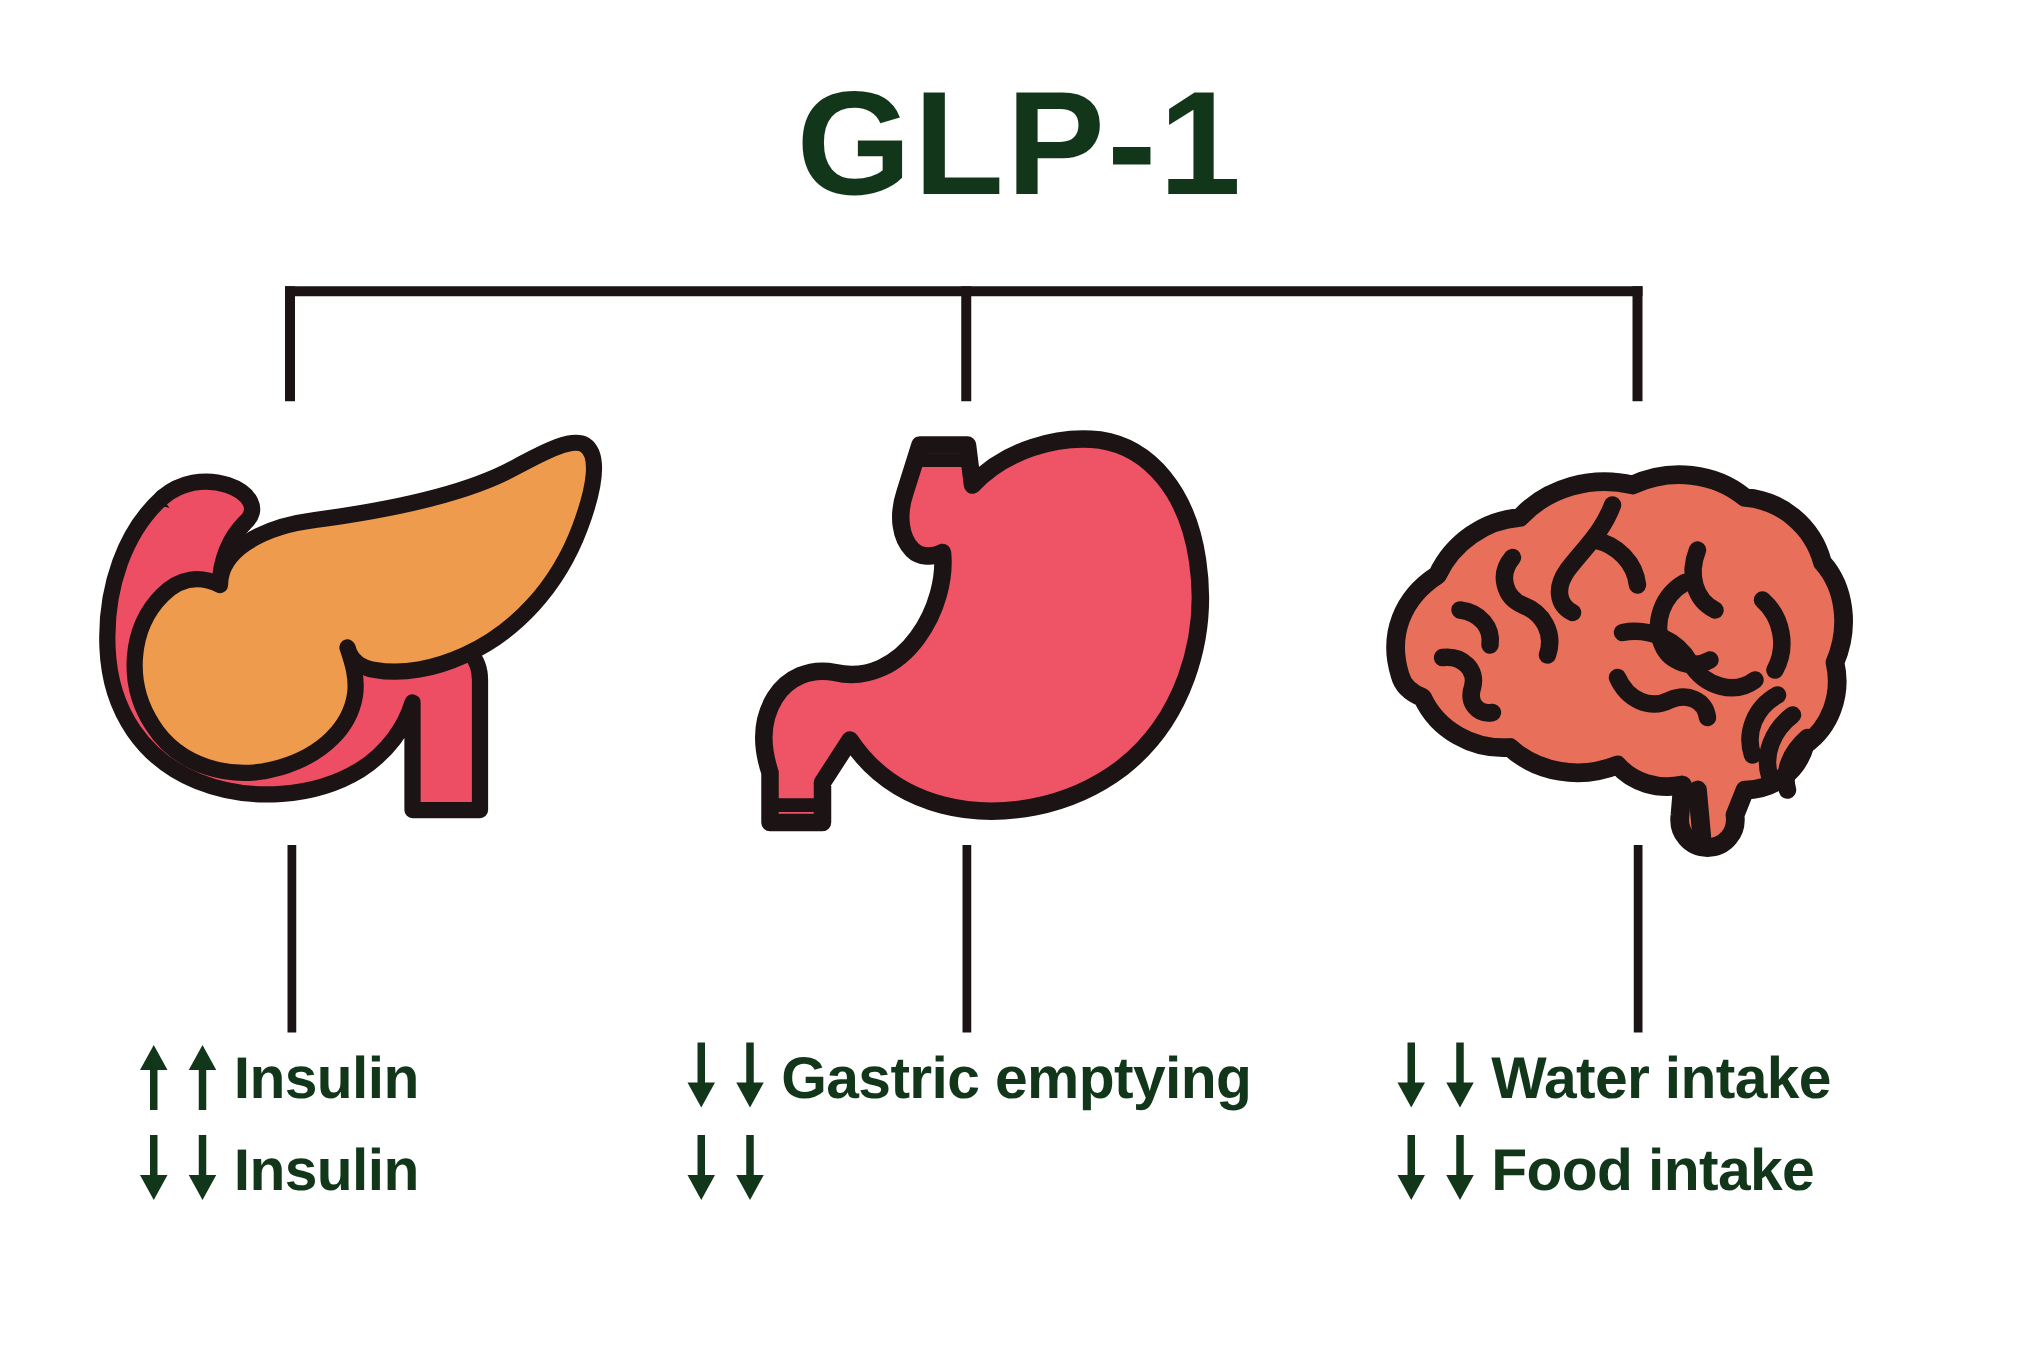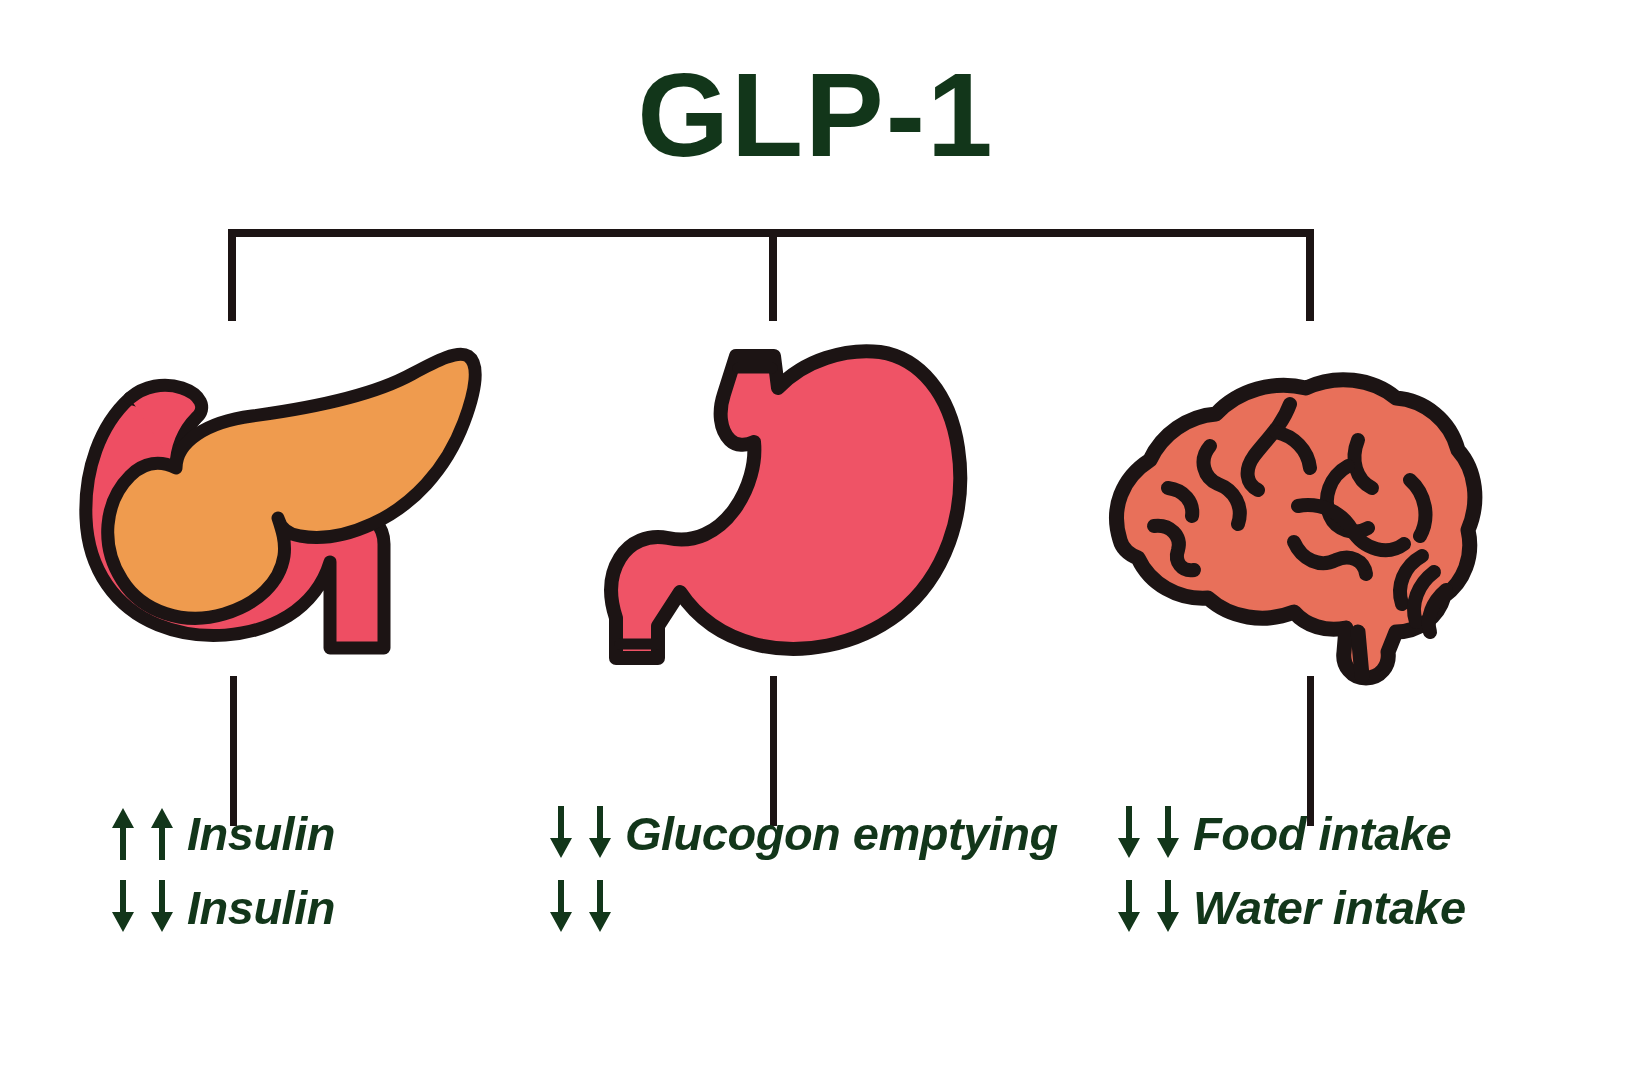--- a/index.html
+++ b/index.html
@@ -70,22 +70,21 @@
   }
   .organ svg { display: block; }
 
   #organ-pancreas { left: 72px; top: 330px; }
   #organ-stomach  { left: 568px; top: 326px; }
   #organ-brain    { left: 1058px; top: 360px; }
 
   
   .labels {
     position: absolute;
-    top: 796px;
-    font-style: italic;
+    top: 824px;
   }
   .labels.c1 { left: 110px; }
   .labels.c2 { left: 548px; }
   .labels.c3 { left: 1116px; }
 
   .label-row {
     display: flex;
     align-items: center;
     height: 74px;
     white-space: nowrap;
@@ -270,21 +269,21 @@
           <svg width="26" height="58" viewBox="0 0 26 58">
             <path d="M13 54 L24 34 L16 34 L16 2 L10 2 L10 34 L2 34 Z" fill="#12361a"></path>
           </svg>
         </span>
         <span class="arrow-glyph">
           <svg width="26" height="58" viewBox="0 0 26 58">
             <path d="M13 54 L24 34 L16 34 L16 2 L10 2 L10 34 L2 34 Z" fill="#12361a"></path>
           </svg>
         </span>
       </span>
-      <span class="label-text">Glucogon emptying</span>
+      <span class="label-text">Gastric emptying</span>
     </div>
 
     <div class="label-row">
       <span class="arrows">
         <span class="arrow-glyph">
           <svg width="26" height="58" viewBox="0 0 26 58">
             <path d="M13 54 L24 34 L16 34 L16 2 L10 2 L10 34 L2 34 Z" fill="#12361a"></path>
           </svg>
         </span>
         <span class="arrow-glyph">
@@ -304,33 +303,33 @@
           <svg width="26" height="58" viewBox="0 0 26 58">
             <path d="M13 54 L24 34 L16 34 L16 2 L10 2 L10 34 L2 34 Z" fill="#12361a"></path>
           </svg>
         </span>
         <span class="arrow-glyph">
           <svg width="26" height="58" viewBox="0 0 26 58">
             <path d="M13 54 L24 34 L16 34 L16 2 L10 2 L10 34 L2 34 Z" fill="#12361a"></path>
           </svg>
         </span>
       </span>
+      <span class="label-text">Water intake</span>
+    </div>
+
+    <div class="label-row">
+      <span class="arrows">
+        <span class="arrow-glyph">
+          <svg width="26" height="58" viewBox="0 0 26 58">
+            <path d="M13 54 L24 34 L16 34 L16 2 L10 2 L10 34 L2 34 Z" fill="#12361a"></path>
+          </svg>
+        </span>
+        <span class="arrow-glyph">
+          <svg width="26" height="58" viewBox="0 0 26 58">
+            <path d="M13 54 L24 34 L16 34 L16 2 L10 2 L10 34 L2 34 Z" fill="#12361a"></path>
+          </svg>
+        </span>
+      </span>
       <span class="label-text">Food intake</span>
     </div>
-
-    <div class="label-row">
-      <span class="arrows">
-        <span class="arrow-glyph">
-          <svg width="26" height="58" viewBox="0 0 26 58">
-            <path d="M13 54 L24 34 L16 34 L16 2 L10 2 L10 34 L2 34 Z" fill="#12361a"></path>
-          </svg>
-        </span>
-        <span class="arrow-glyph">
-          <svg width="26" height="58" viewBox="0 0 26 58">
-            <path d="M13 54 L24 34 L16 34 L16 2 L10 2 L10 34 L2 34 Z" fill="#12361a"></path>
-          </svg>
-        </span>
-      </span>
-      <span class="label-text">Water intake</span>
-    </div>
   </div>
 
 </div>
 
 </body></html>

